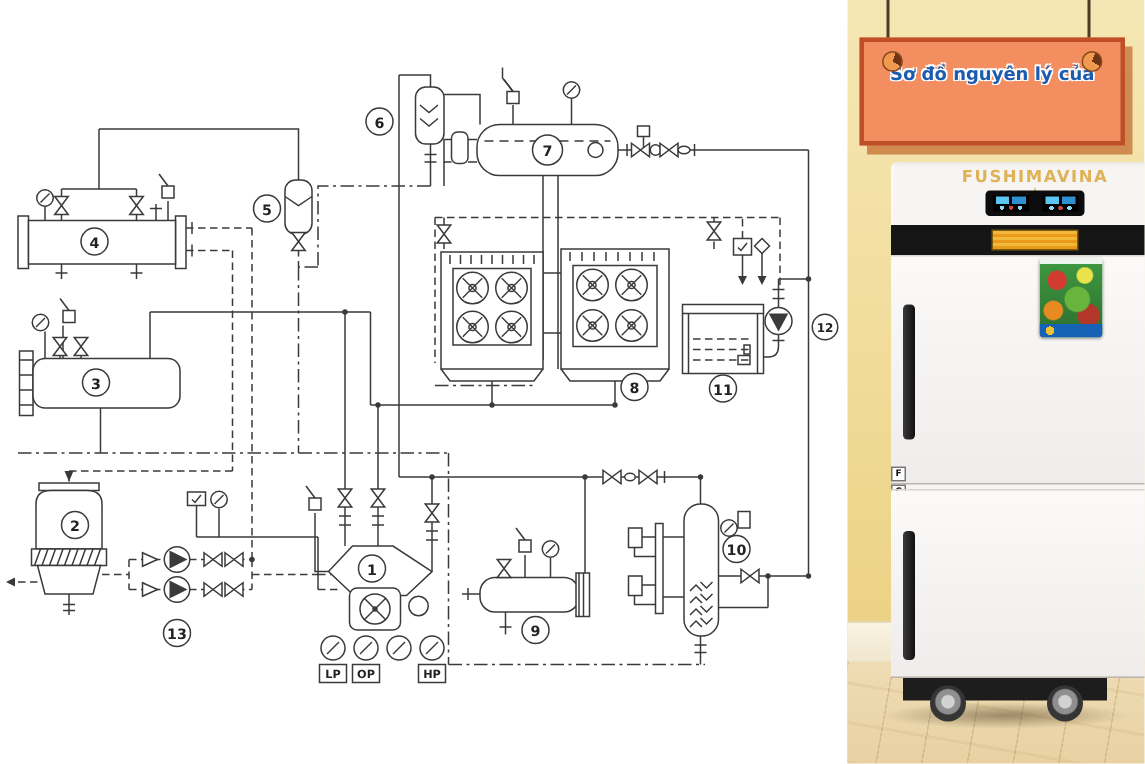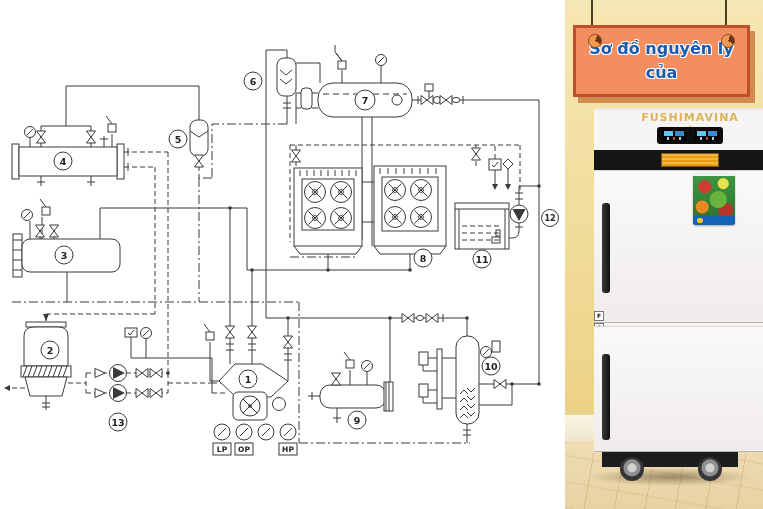--- a/index.html
+++ b/index.html
@@ -26,21 +26,21 @@
       background:
         repeating-linear-gradient(100deg, rgba(150,110,55,.22) 0 1px, rgba(0,0,0,0) 1px 30px),
         repeating-linear-gradient(10deg, rgba(190,150,90,.15) 0 2px, rgba(0,0,0,0) 2px 26px),
         linear-gradient(180deg,#efdcb4,#e8d2a4);}
   .wire{position:absolute;width:2px;background:#4c3b26;top:0;height:38px;}
   .wire-l{left:26px;} .wire-r{left:160px;}
   .signboard{position:absolute;left:8px;top:25px;width:177px;height:72px;
       background:#f28e60;border:3px solid #bf4f28;box-sizing:border-box;
       box-shadow:5px 6px 0 rgba(196,110,50,.75);}
   .sign-text{margin-top:9px;text-align:center;color:#1c5cb0;font-weight:bold;
-      font-size:16px;line-height:24px;
+      font-size:12px;line-height:24px;
       text-shadow:-1px -1px 0 #fff,1px -1px 0 #fff,-1px 1px 0 #fff,1px 1px 0 #fff;}
   .pin{position:absolute;width:14px;height:14px;border-radius:50%;top:6px;
       background:conic-gradient(from 20deg,#6e3413 0 100deg,#ef9a4f 100deg 360deg);
       border:1px solid #8a4a1d;box-sizing:border-box;}
   .pin-l{left:12px;} .pin-r{left:145px;}
   
   .fz-shadow{position:absolute;left:22px;top:468px;width:166px;height:18px;border-radius:50%;
       background:radial-gradient(ellipse at center,rgba(60,45,20,.45),rgba(0,0,0,0) 70%);}
   .freezer{position:absolute;left:29px;top:108px;width:152px;height:268px;padding-left:40px;}
   .fz-body{position:absolute;inset:0;background:#f6f5f3;border-radius:4px 4px 2px 2px;

